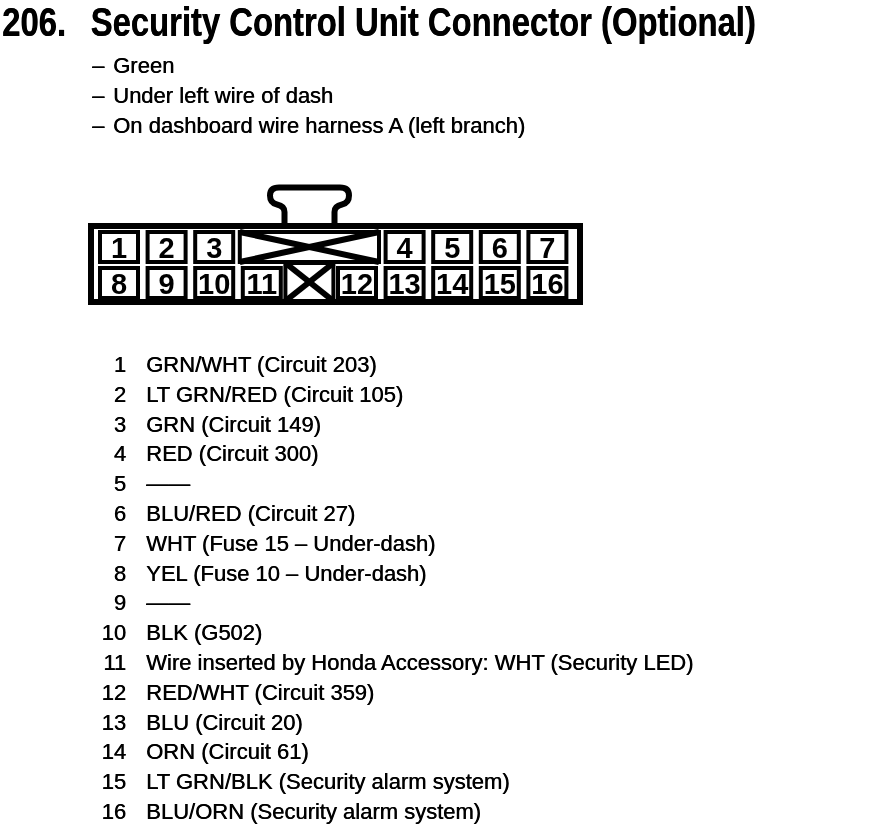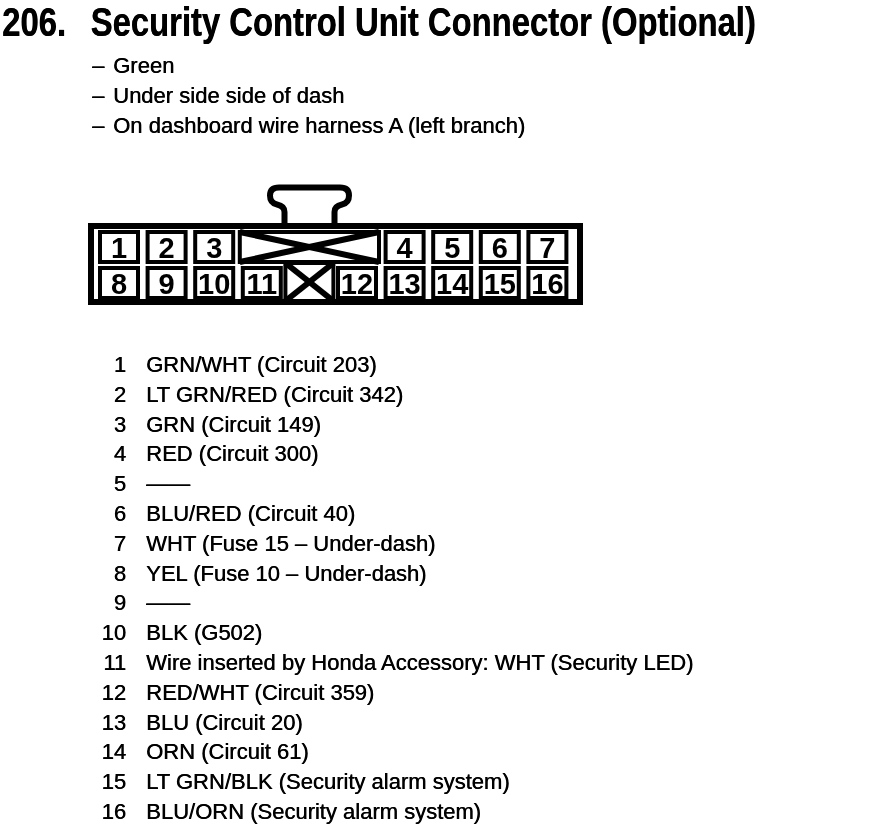--- a/index.html
+++ b/index.html
@@ -87,21 +87,21 @@
     <span class="title-text">Security Control Unit Connector (Optional)</span>
   </div>
 
   <ul class="notes thick">
       <li class="note-item">
         <span class="note-dash">–</span>
         <span class="note-text">Green</span>
       </li>
       <li class="note-item">
         <span class="note-dash">–</span>
-        <span class="note-text">Under side side of dash</span>
+        <span class="note-text">Under left wire of dash</span>
       </li>
       <li class="note-item">
         <span class="note-dash">–</span>
         <span class="note-text">On dashboard wire harness A (left branch)</span>
       </li>
     </ul>
 
   <svg class="connector-svg" viewBox="60 178 530 132">
       <path d="M 284.5 229 L 284.5 212 Q 284.5 206 277 204.5 Q 270 203 270 195.5 Q 270 187.5 279 187.5 L 340 187.5 Q 349 187.5 349 195.5 Q 349 203 342 204.5 Q 334.5 206 334.5 212 L 334.5 229" class="ink-line" fill="var(--paper)" stroke-width="6"></path>
       <rect x="91" y="226" width="489" height="76" class="ink-line" fill="var(--paper)" stroke-width="6"></rect>
@@ -145,37 +145,37 @@
       <text x="547.4000000000001" y="293.5" class="cell-num">16</text>
     </svg>
 
   <div class="pinlist thick">
       <div class="pin-row">
         <span class="pin-num">1</span>
         <span class="pin-desc">GRN/WHT (Circuit 203)</span>
       </div>
       <div class="pin-row">
         <span class="pin-num">2</span>
-        <span class="pin-desc">LT GRN/RED (Circuit 342)</span>
+        <span class="pin-desc">LT GRN/RED (Circuit 105)</span>
       </div>
       <div class="pin-row">
         <span class="pin-num">3</span>
         <span class="pin-desc">GRN (Circuit 149)</span>
       </div>
       <div class="pin-row">
         <span class="pin-num">4</span>
         <span class="pin-desc">RED (Circuit 300)</span>
       </div>
       <div class="pin-row">
         <span class="pin-num">5</span>
         <span class="pin-desc">——</span>
       </div>
       <div class="pin-row">
         <span class="pin-num">6</span>
-        <span class="pin-desc">BLU/RED (Circuit 40)</span>
+        <span class="pin-desc">BLU/RED (Circuit 27)</span>
       </div>
       <div class="pin-row">
         <span class="pin-num">7</span>
         <span class="pin-desc">WHT (Fuse 15 – Under-dash)</span>
       </div>
       <div class="pin-row">
         <span class="pin-num">8</span>
         <span class="pin-desc">YEL (Fuse 10 – Under-dash)</span>
       </div>
       <div class="pin-row">

